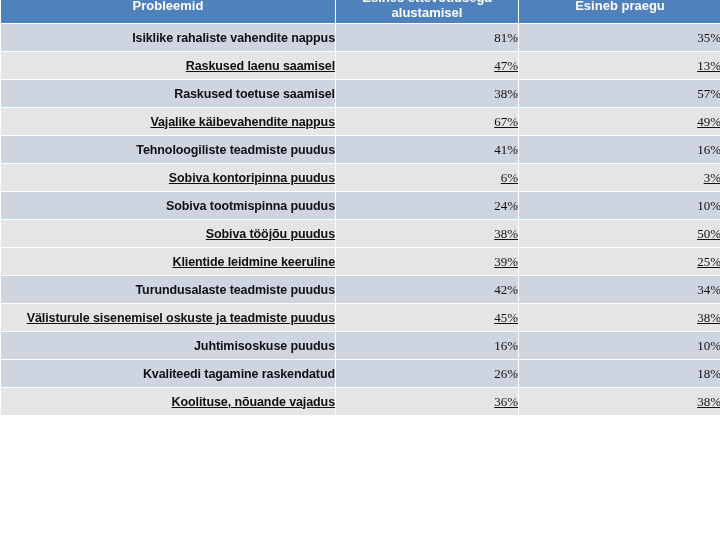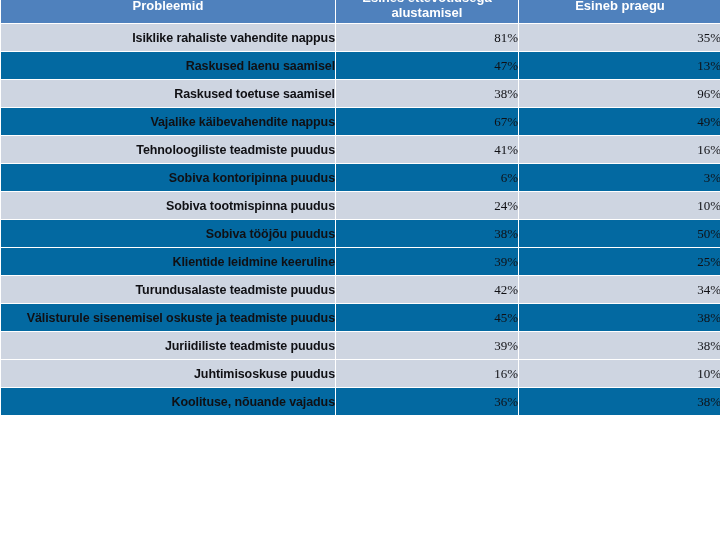--- a/index.html
+++ b/index.html
@@ -76,21 +76,21 @@
     white-space: nowrap;
   }
   tbody td.cell-num {
     text-align: right;
     font-weight: normal;
     font-family: "Liberation Serif", serif;
     font-size: 13px;
   }
 
   tbody tr.band-dark td { background: #ced5e1; }
-  tbody tr.band-light td { background: #0369a1; }
+  tbody tr.band-light td { background: #e5e5e5; text-decoration: underline; }
 </style>
 </head>
 <body>
 
 <div class="table-viewport">
   <div class="table-shift">
     <table class="data-table">
       <colgroup>
         <col class="c-label">
         <col class="c-before">
@@ -110,21 +110,21 @@
             <td class="cell-num">35%</td>
           </tr>
           <tr class="band-light">
             <td class="cell-label">Raskused laenu saamisel</td>
             <td class="cell-num">47%</td>
             <td class="cell-num">13%</td>
           </tr>
           <tr class="band-dark">
             <td class="cell-label">Raskused toetuse saamisel</td>
             <td class="cell-num">38%</td>
-            <td class="cell-num">96%</td>
+            <td class="cell-num">57%</td>
           </tr>
           <tr class="band-light">
             <td class="cell-label">Vajalike käibevahendite nappus</td>
             <td class="cell-num">67%</td>
             <td class="cell-num">49%</td>
           </tr>
           <tr class="band-dark">
             <td class="cell-label">Tehnoloogiliste teadmiste puudus</td>
             <td class="cell-num">41%</td>
             <td class="cell-num">16%</td>
@@ -153,28 +153,28 @@
             <td class="cell-label">Turundusalaste teadmiste puudus</td>
             <td class="cell-num">42%</td>
             <td class="cell-num">34%</td>
           </tr>
           <tr class="band-light">
             <td class="cell-label">Välisturule sisenemisel oskuste ja teadmiste puudus</td>
             <td class="cell-num">45%</td>
             <td class="cell-num">38%</td>
           </tr>
           <tr class="band-dark">
-            <td class="cell-label">Juriidiliste teadmiste puudus</td>
-            <td class="cell-num">39%</td>
-            <td class="cell-num">38%</td>
-          </tr>
-          <tr class="band-dark">
             <td class="cell-label">Juhtimisoskuse puudus</td>
             <td class="cell-num">16%</td>
             <td class="cell-num">10%</td>
+          </tr>
+          <tr class="band-dark">
+            <td class="cell-label">Kvaliteedi tagamine raskendatud</td>
+            <td class="cell-num">26%</td>
+            <td class="cell-num">18%</td>
           </tr>
           <tr class="band-light">
             <td class="cell-label">Koolituse, nõuande vajadus</td>
             <td class="cell-num">36%</td>
             <td class="cell-num">38%</td>
           </tr>
         </tbody>
     </table>
   </div>
 </div>

